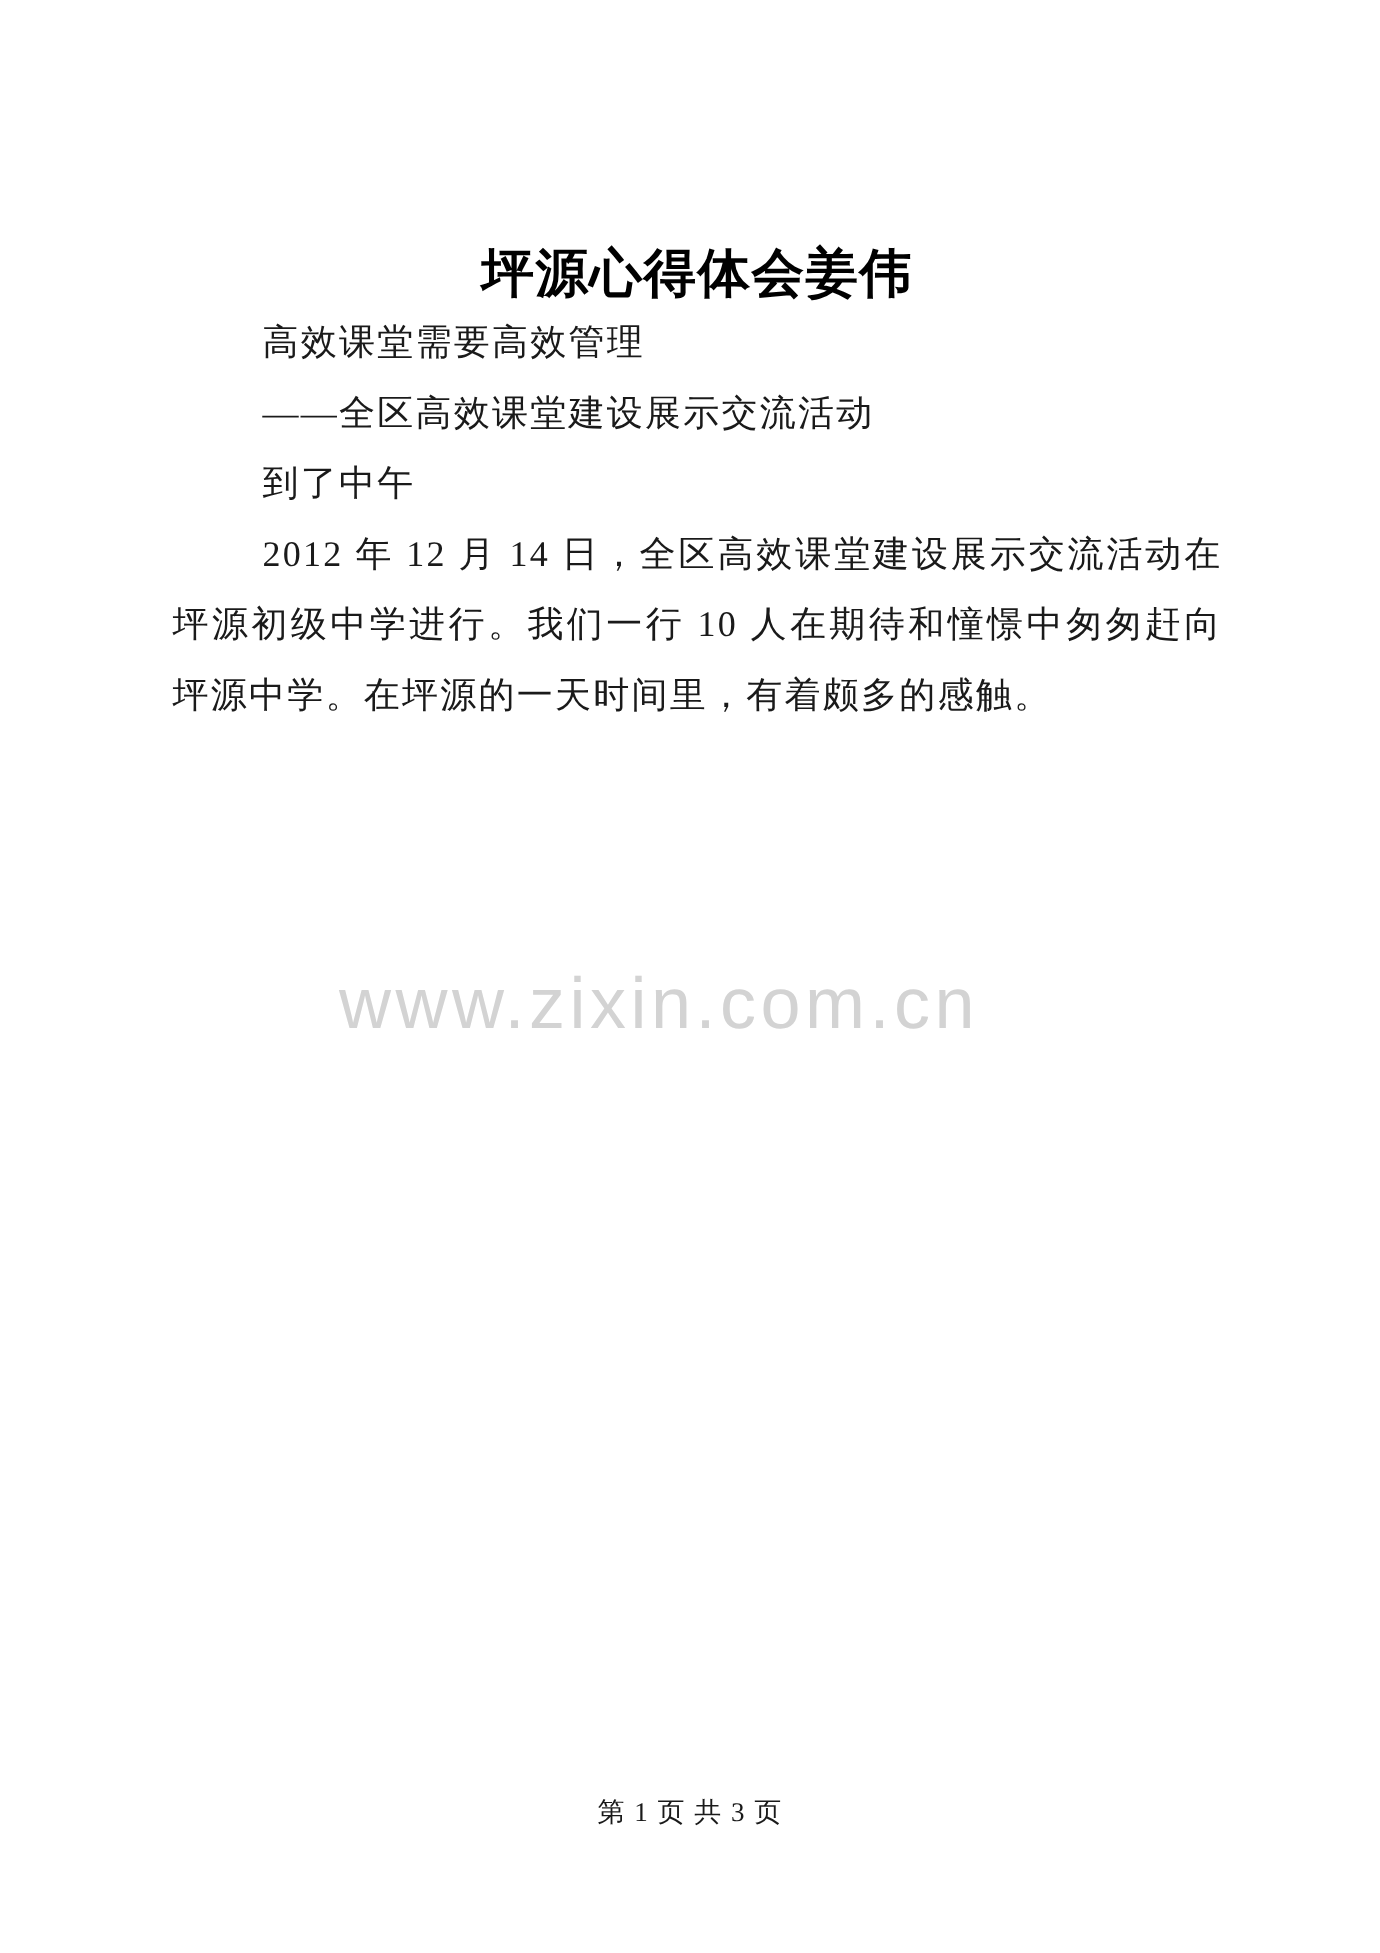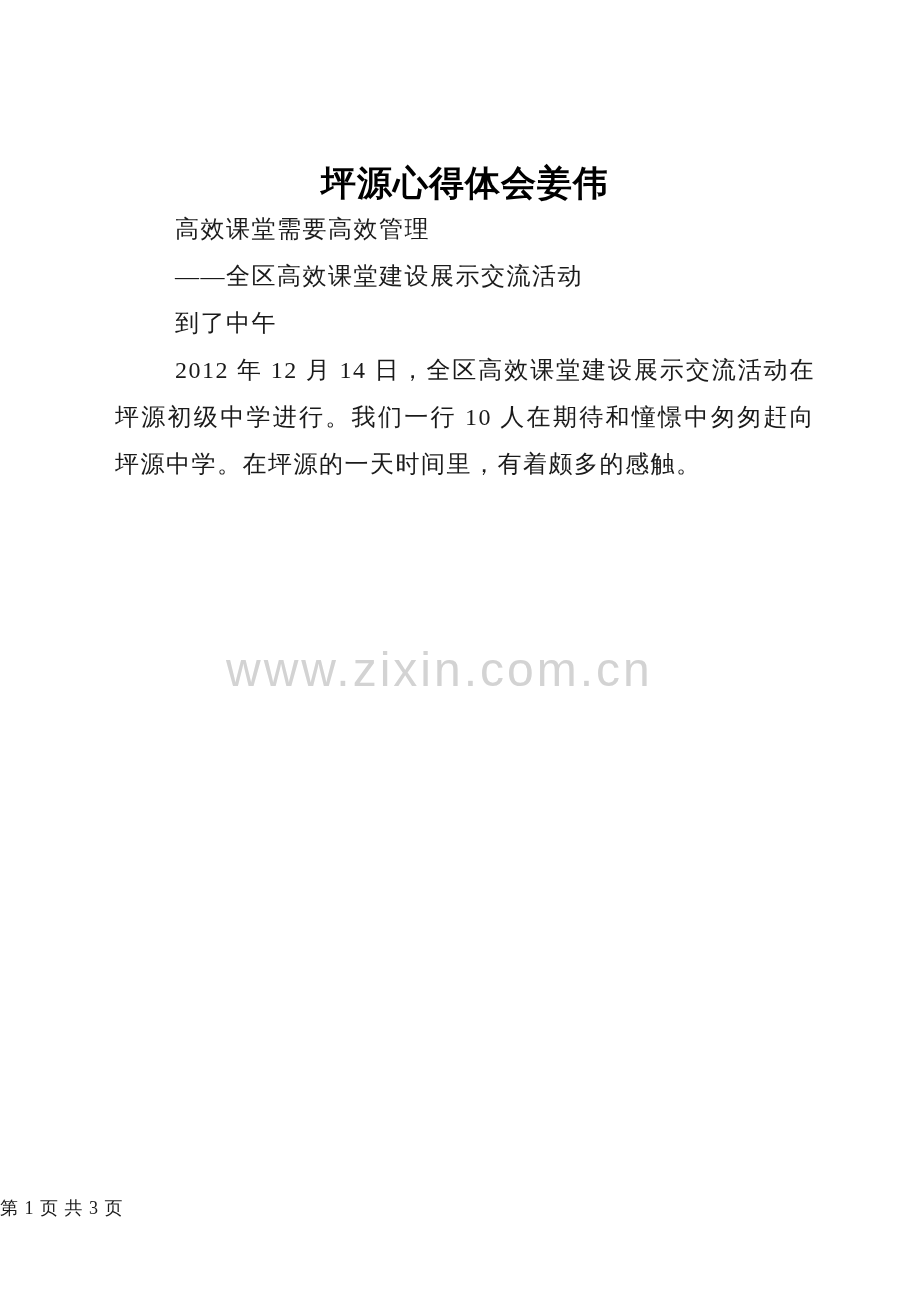--- a/index.html
+++ b/index.html
@@ -56,20 +56,21 @@
     letter-spacing: 1.5px;
     text-align: justify;
     text-indent: 60px;
     color: #1a1a1a;
   }
   .page-footer {
     position: absolute;
     left: 0;
     top: 1196px;
     width: 920px;
+    text-align: center;
     z-index: 1;
   }
   .page-footer span {
     font-size: 18px;
     letter-spacing: 1px;
     color: #1a1a1a;
   }
 </style>
 </head>
 <body>

